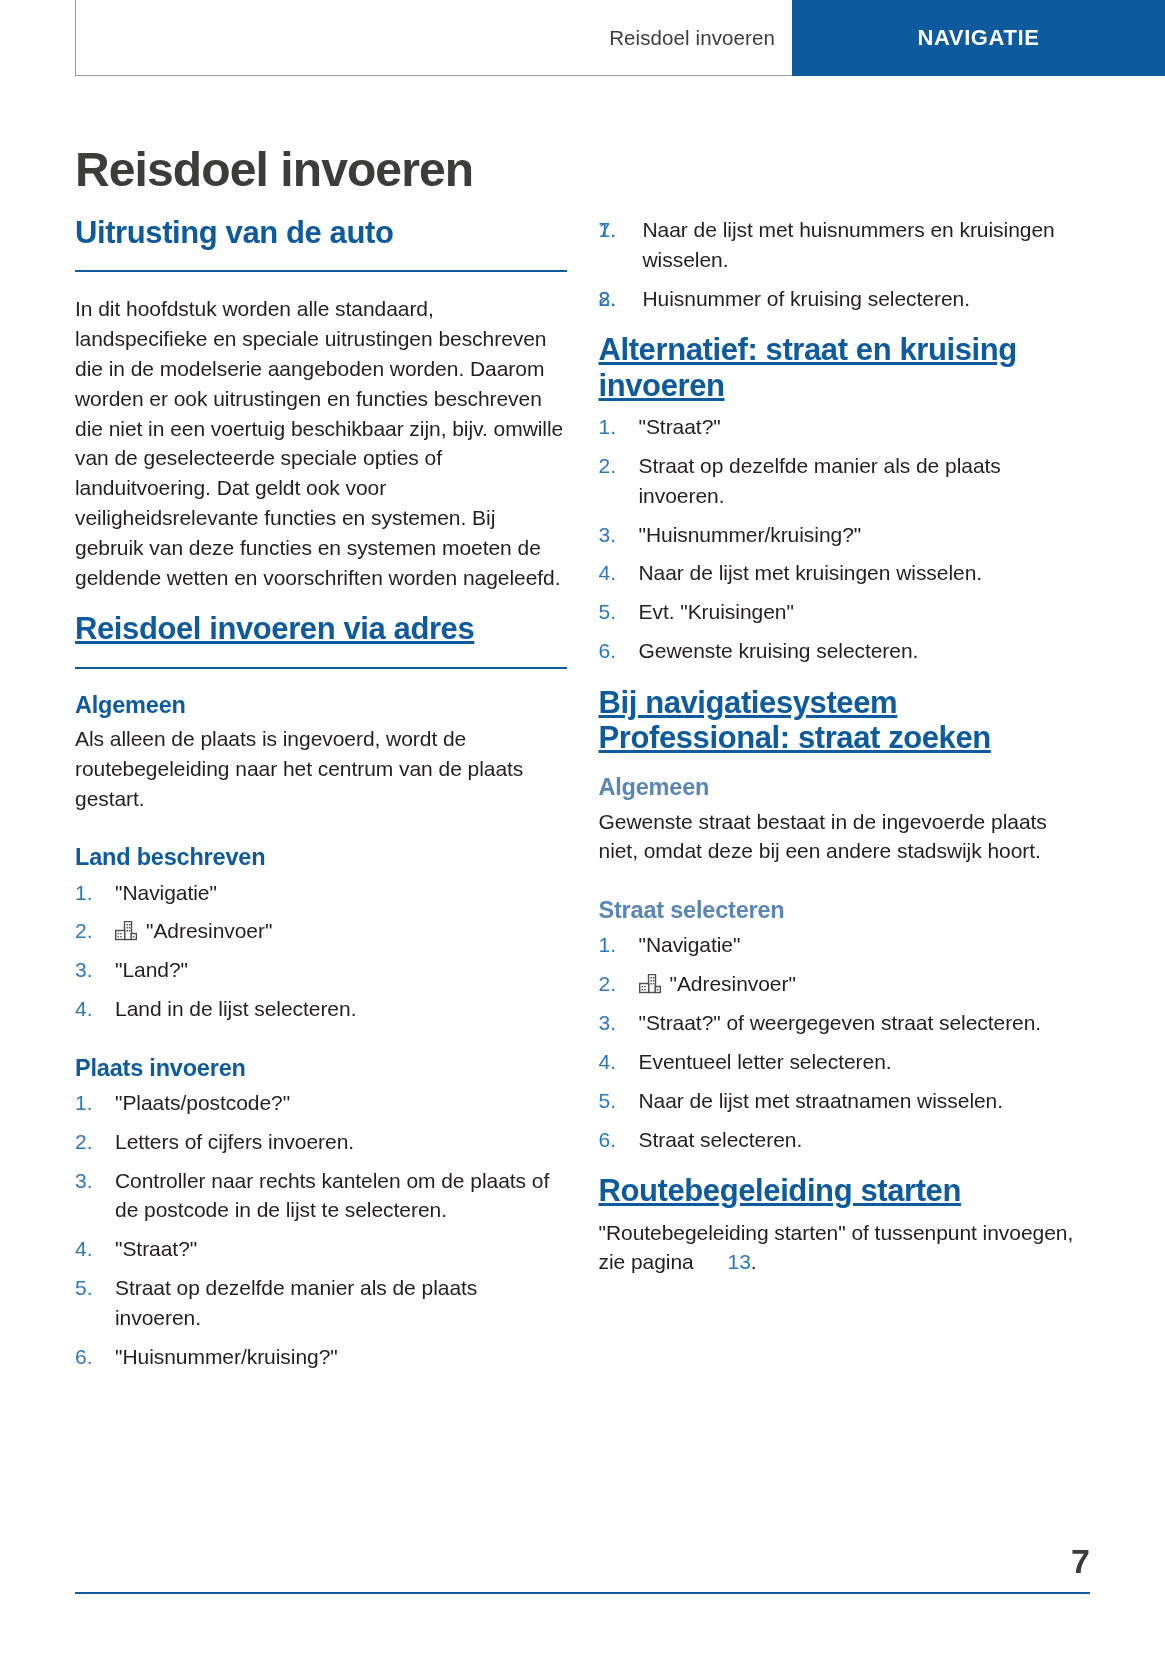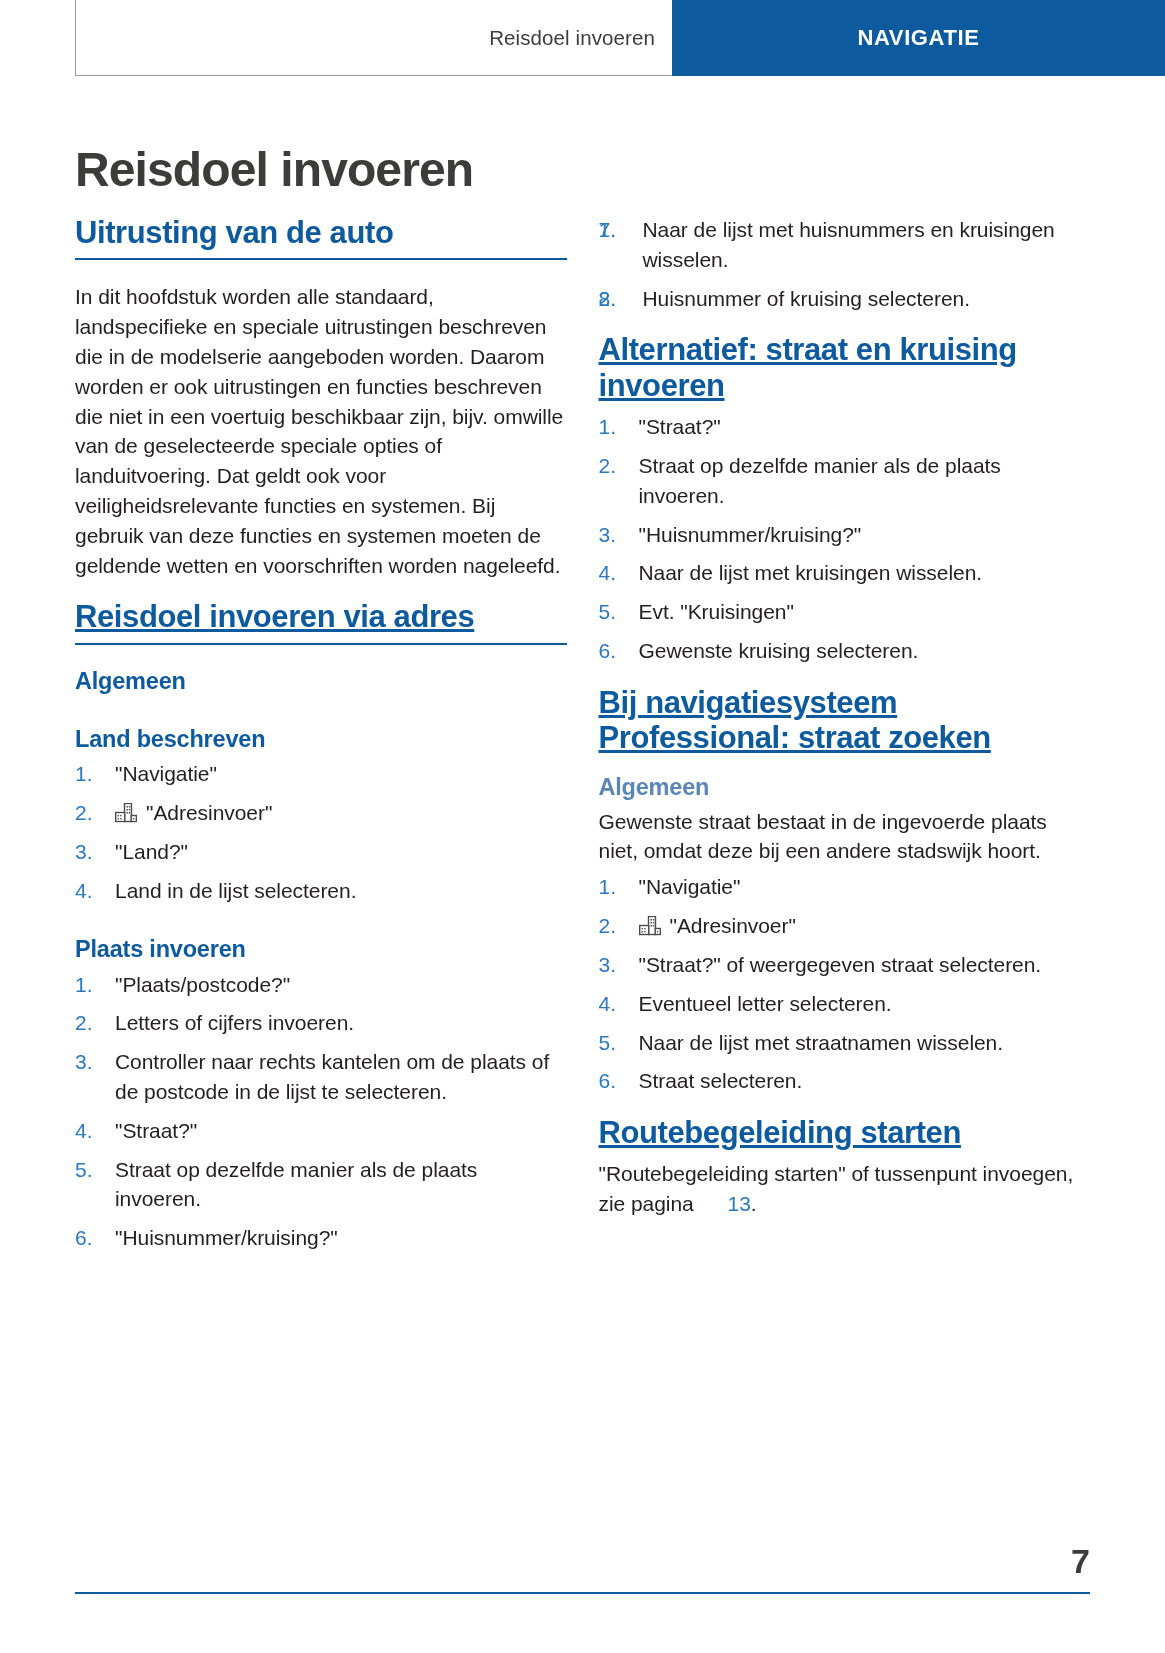--- a/index.html
+++ b/index.html
@@ -38,21 +38,21 @@
     box-sizing: border-box;
     background: #ffffff;
   }
   .header-crumb-text {
     font-size: 20.5px;
     color: #3c3c3b;
     letter-spacing: 0.1px;
     font-family: "Liberation Sans", sans-serif;
   }
   .header-tab {
-    width: 493px;
+    width: 373px;
     background: #0d5a9e;
     display: flex;
     align-items: center;
     justify-content: center;
     color: #ffffff;
     font-weight: bold;
     font-size: 22px;
     letter-spacing: 0.6px;
   }
 
@@ -84,21 +84,21 @@
   h2.sec-title {
     font-size: 31px;
     font-weight: bold;
     color: #0d5a9e;
     margin: 0 0 9px 0;
     letter-spacing: -0.4px;
     line-height: 1.14;
   }
   h2.sec-title.ruled {
     border-bottom: 2px solid #0d5a9e;
-    padding-bottom: 8px;
+    padding-bottom: 20px;
     margin-bottom: 22px;
   }
   h3.sub-title {
     font-size: 23.5px;
     font-weight: bold;
     color: #0d5a9e;
     margin: 0 0 5px 0;
     letter-spacing: -0.2px;
     line-height: 1.2;
   }
@@ -197,20 +197,21 @@
 <div class="columns">
 
   <div class="col">
 
     <h2 class="sec-title ruled">Uitrusting van de auto</h2>
     <p class="body">In dit hoofdstuk worden alle standaard, landspecifieke en speciale uitrustingen beschreven die in de modelserie aangeboden worden. Daarom worden er ook uitrustingen en functies beschreven die niet in een voertuig beschikbaar zijn, bijv. omwille van de geselecteerde speciale opties of landuitvoering. Dat geldt ook voor veiligheidsrelevante functies en systemen. Bij gebruik van deze functies en systemen moeten de geldende wetten en voorschriften worden nageleefd.</p>
 
     <h2 class="sec-title ruled spaced-top">Reisdoel invoeren via adres</h2>
 
     <h3 class="sub-title">Algemeen</h3>
+    <p class="body">Als alleen de plaats is ingevoerd, wordt de routebegeleiding naar het centrum van de plaats gestart.</p>
 
     <h3 class="sub-title spaced-top">Land beschreven</h3>
     <ol class="steps">
       <li><span>"Navigatie"</span></li>
       <li><span class="bld-icon"><svg width="22" height="20" viewBox="0 0 22 20">
               <rect x="9.5" y="0.5" width="7" height="18" fill="#ffffff" stroke="#4d4d4d" stroke-width="1.4"></rect>
               <rect x="11.4" y="3" width="1.5" height="1.5" fill="#4d4d4d"></rect>
               <rect x="13.8" y="3" width="1.5" height="1.5" fill="#4d4d4d"></rect>
               <rect x="11.4" y="6" width="1.5" height="1.5" fill="#4d4d4d"></rect>
               <rect x="13.8" y="6" width="1.5" height="1.5" fill="#4d4d4d"></rect>
@@ -261,20 +262,21 @@
       <li><span>Naar de lijst met kruisingen wisselen.</span></li>
       <li><span>Evt. "Kruisingen"</span></li>
       <li><span>Gewenste kruising selecteren.</span></li>
     </ol>
 
     <h2 class="sec-title spaced-top">Bij navigatiesysteem Professional: straat zoeken</h2>
 
     <h3 class="sub-title muted spaced-top" style="margin-top:18px;">Algemeen</h3>
     <p class="body">Gewenste straat bestaat in de ingevoerde plaats niet, omdat deze bij een andere stadswijk hoort.</p>
 
+    <h3 class="sub-title muted spaced-top">Straat selecteren</h3>
     <ol class="steps">
       <li><span>"Navigatie"</span></li>
       <li><span class="bld-icon"><svg width="22" height="20" viewBox="0 0 22 20">
               <rect x="9.5" y="0.5" width="7" height="18" fill="#ffffff" stroke="#4d4d4d" stroke-width="1.4"></rect>
               <rect x="11.4" y="3" width="1.5" height="1.5" fill="#4d4d4d"></rect>
               <rect x="13.8" y="3" width="1.5" height="1.5" fill="#4d4d4d"></rect>
               <rect x="11.4" y="6" width="1.5" height="1.5" fill="#4d4d4d"></rect>
               <rect x="13.8" y="6" width="1.5" height="1.5" fill="#4d4d4d"></rect>
               <rect x="11.4" y="9" width="1.5" height="1.5" fill="#4d4d4d"></rect>
               <rect x="13.8" y="9" width="1.5" height="1.5" fill="#4d4d4d"></rect>

